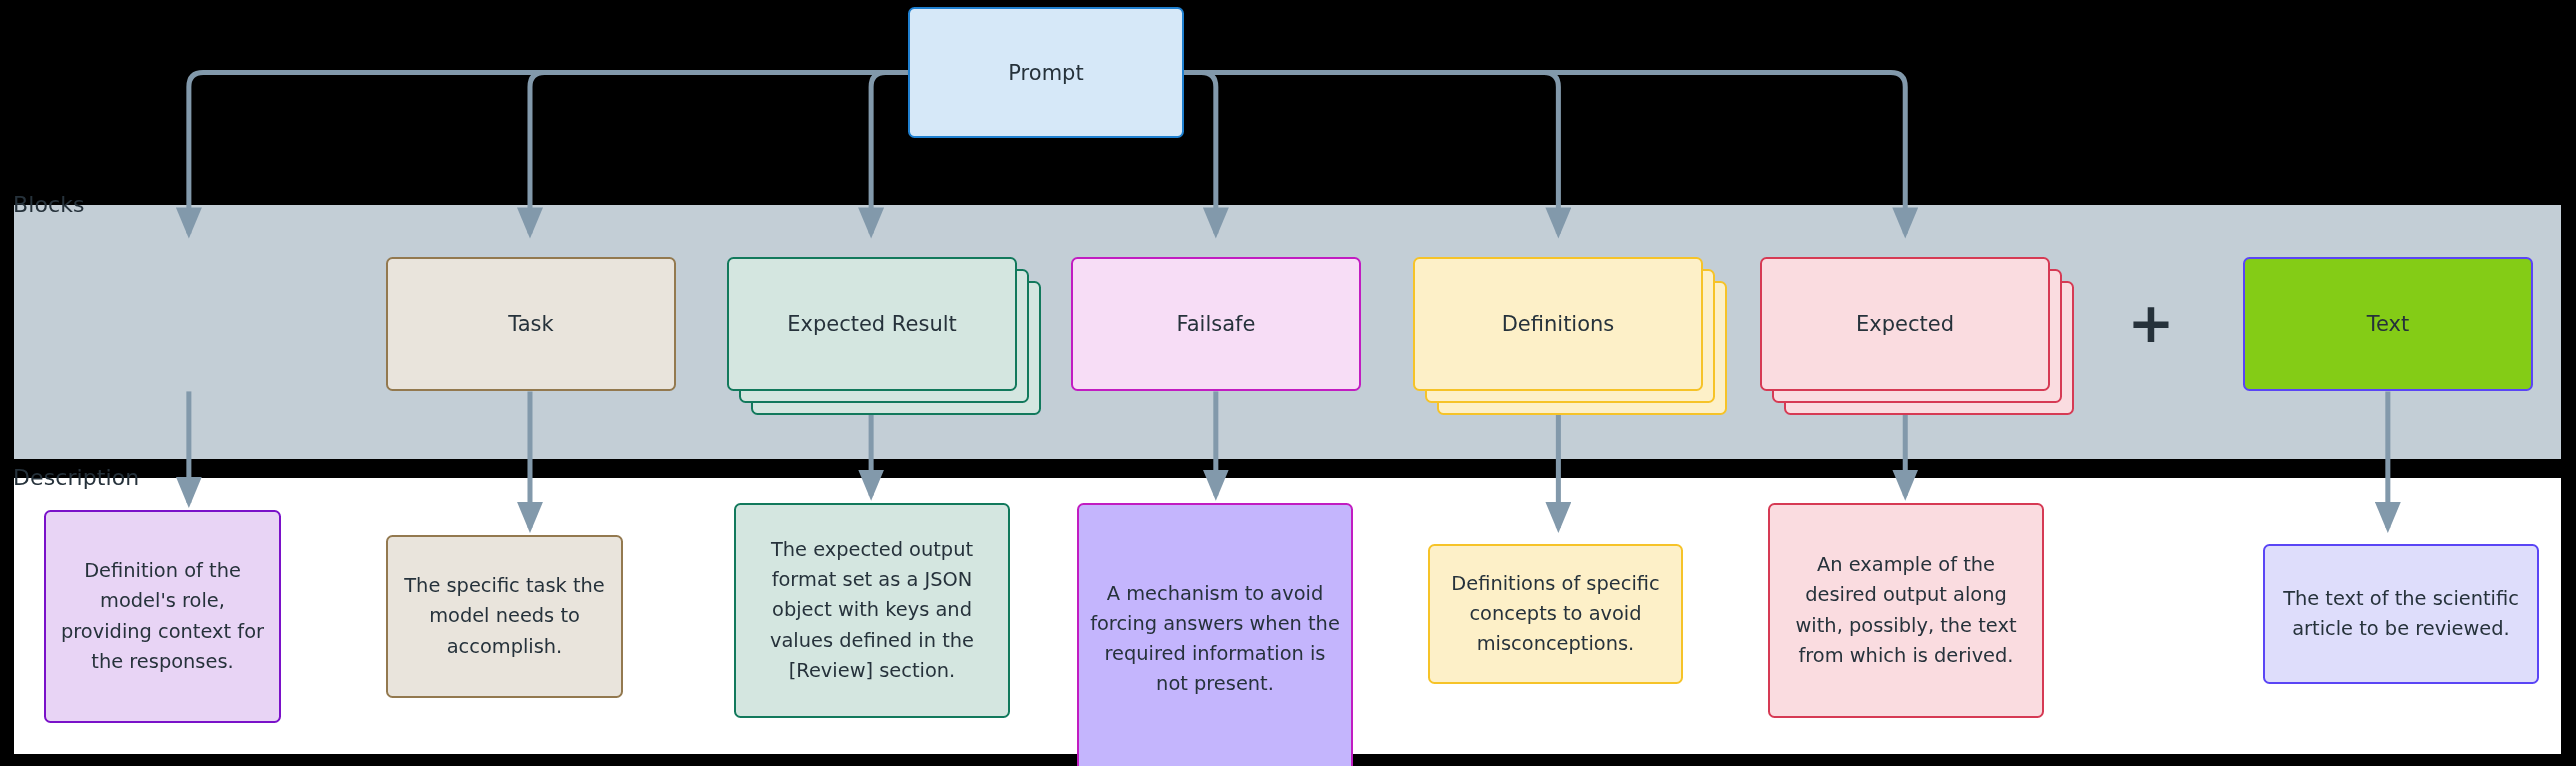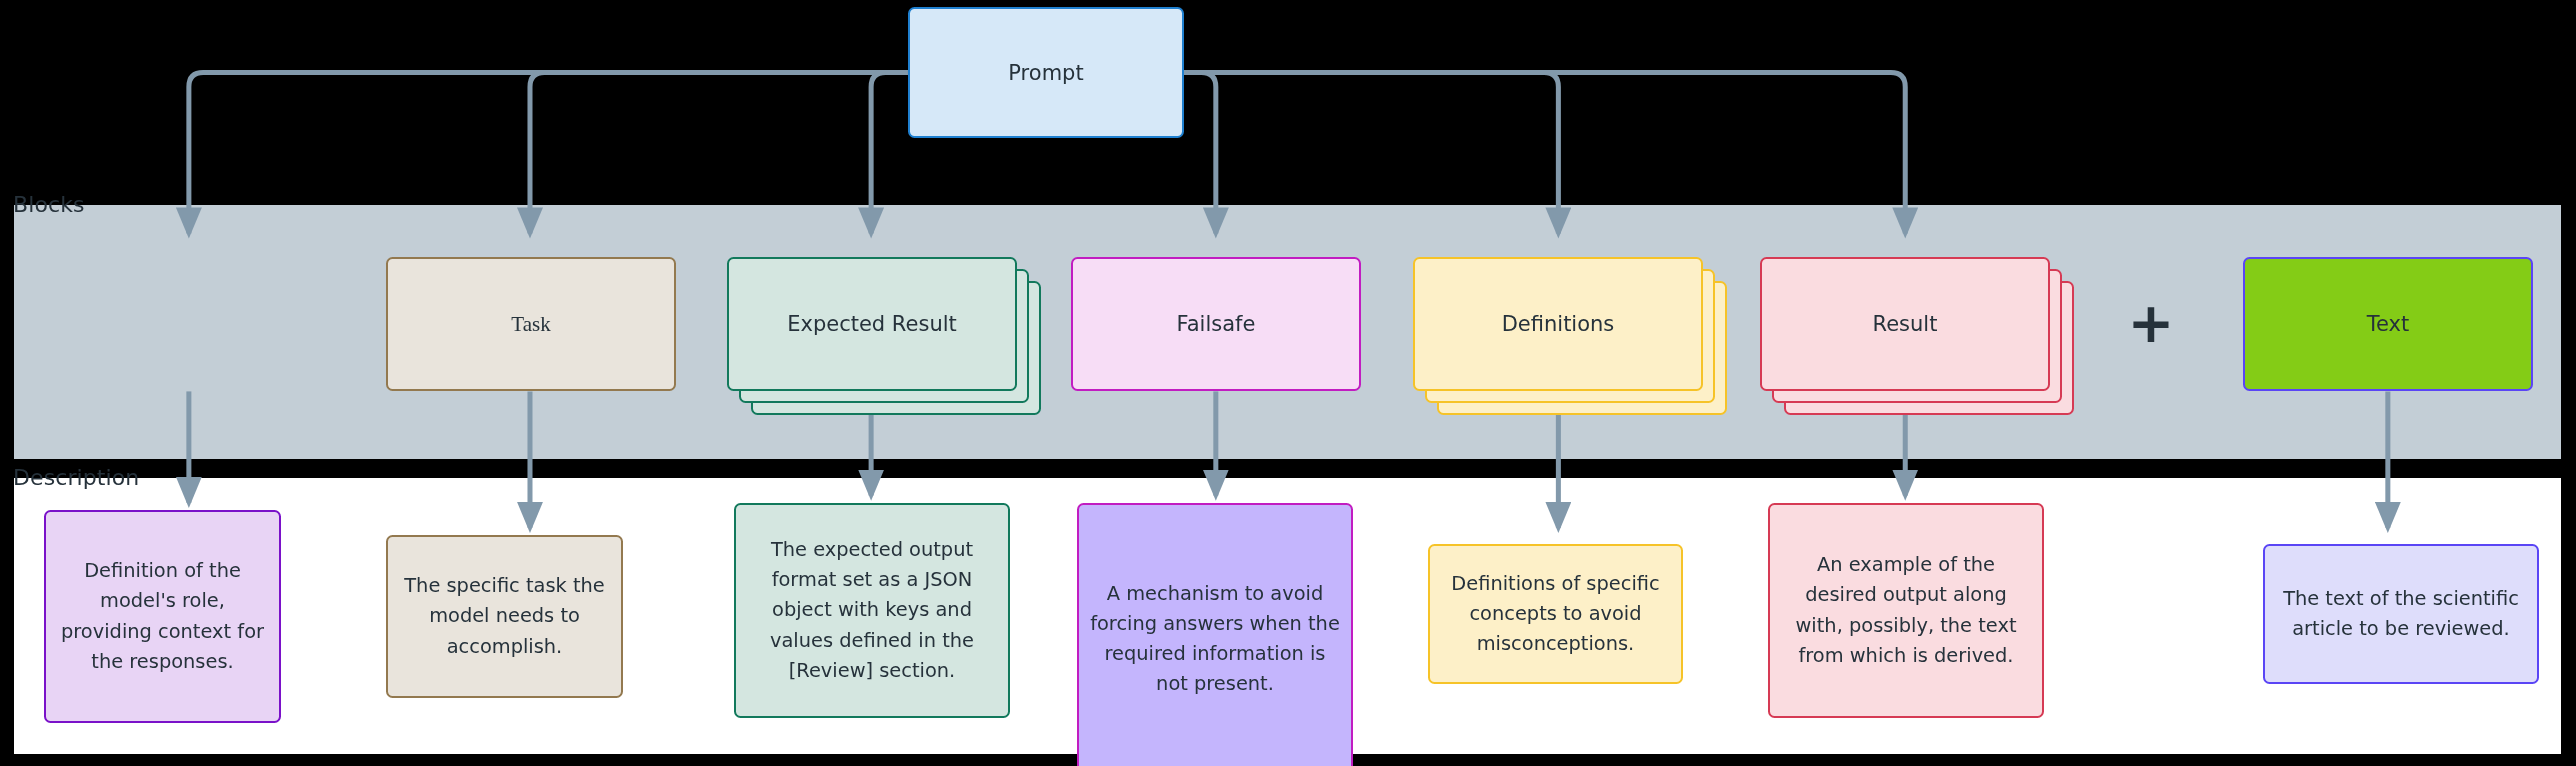--- a/index.html
+++ b/index.html
@@ -174,21 +174,21 @@
   </svg>
 
   <div class="band-label" id="label-blocks">Blocks</div>
   <div class="band-label" id="label-description">Description</div>
 
   <div class="node title-node" id="node-prompt">
     <span class="node-label">Prompt</span>
   </div>
 
 
-  <div class="node title-node" id="node-task" style="left:386px; top:257px; width:290px; height:134px; background:#e9e4dc; border-color:#93794f;font-family:Liberation Serif, serif;">
+  <div class="node title-node" id="node-task" style="left:386px; top:257px; width:290px; height:134px; background:#e9e4dc; border-color:#93794f;">
     <span class="node-label">Task</span>
   </div>
 
   <div class="stack" id="node-expected-result" style="left:727px; top:257px; width:316px; height:158px;">
     <div class="layer" style="left:24.4px; top:24.4px; width:290px; height:134px; background:#d4e6e0; border-color:#12795c;"></div>
     <div class="layer" style="left:12.2px; top:12.2px; width:290px; height:134px; background:#d4e6e0; border-color:#12795c;"></div>
     <div class="front" style="width:290px; height:134px; background:#d4e6e0; border-color:#12795c;">
       <span class="node-label">Expected Result</span>
     </div>
   </div>
@@ -202,21 +202,21 @@
     <div class="layer" style="left:12.2px; top:12.2px; width:290px; height:134px; background:#fdf0c8; border-color:#f6c328;"></div>
     <div class="front" style="width:290px; height:134px; background:#fdf0c8; border-color:#f6c328;">
       <span class="node-label">Definitions</span>
     </div>
   </div>
 
   <div class="stack" id="node-example" style="left:1760px; top:257px; width:316px; height:158px;">
     <div class="layer" style="left:24.4px; top:24.4px; width:290px; height:134px; background:#fadce0; border-color:#d63a54;"></div>
     <div class="layer" style="left:12.2px; top:12.2px; width:290px; height:134px; background:#fadce0; border-color:#d63a54;"></div>
     <div class="front" style="width:290px; height:134px; background:#fadce0; border-color:#d63a54;">
-      <span class="node-label">Result</span>
+      <span class="node-label">Expected</span>
     </div>
   </div>
 
   <div id="plus-sign">+</div>
 
   <div class="node title-node" id="node-text" style="left:2243px; top:257px; width:290px; height:134px; background:#84cc16; border-color:#5a45f5;">
     <span class="node-label">Text</span>
   </div>
 
   <div class="node desc-node" id="desc-persona" style="left:44px; top:510px; width:237px; height:213px; background:#e8d4f5; border-color:#7a11c9;">

